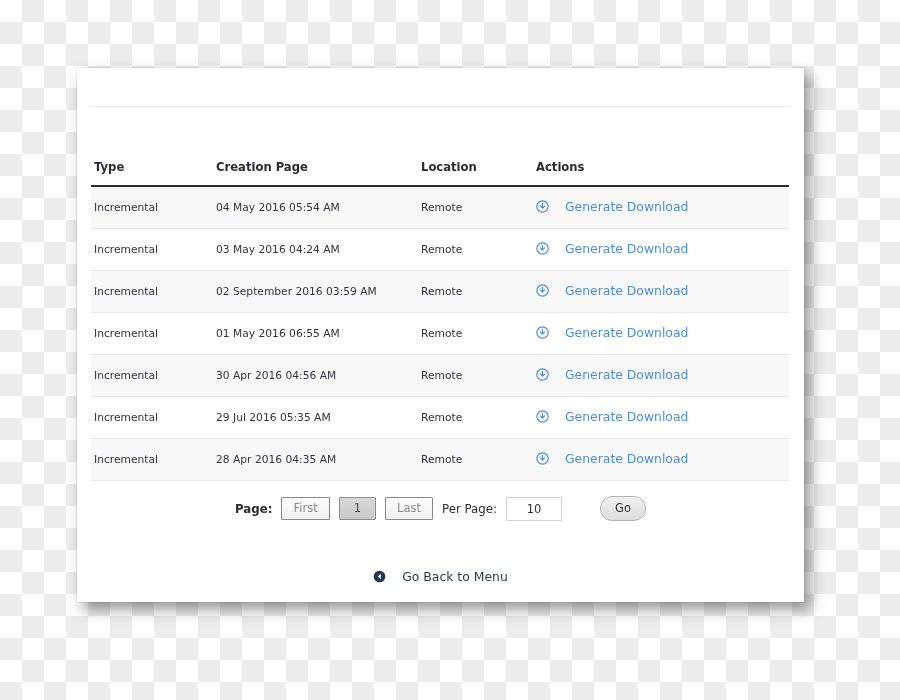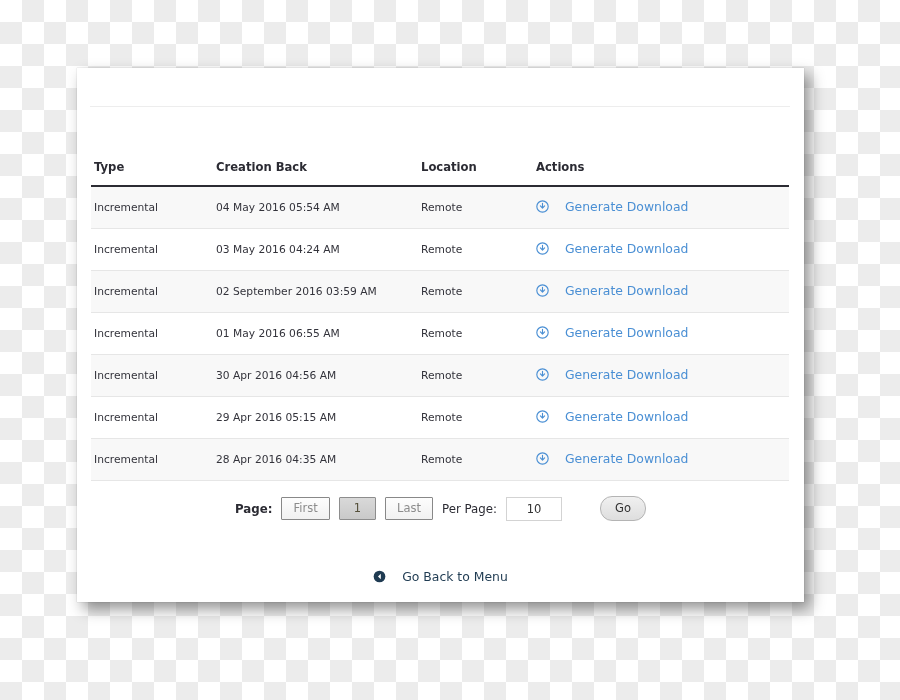--- a/index.html
+++ b/index.html
@@ -194,21 +194,21 @@
   <table id="backup-table">
     <colgroup>
       <col class="c-type">
         <col class="c-time">
         <col class="c-location">
         <col class="c-actions">
     </colgroup>
     <thead>
       <tr>
         <th class="cell-pad-l">Type</th>
-        <th>Creation Back</th>
+        <th>Creation Page</th>
         <th>Location</th>
         <th>Actions</th>
       </tr>
     </thead>
     <tbody>
 
       <tr>
         <td class="cell-pad-l">Incremental</td>
         <td>04 May 2016 05:54 AM</td>
         <td>Remote</td>
@@ -288,21 +288,21 @@
                   <path d="M8 4 L8 9.6 M5.4 7.3 L8 10 L10.6 7.3" fill="none" stroke="#4a8fd4" stroke-width="1.4" stroke-linecap="round" stroke-linejoin="round"></path>
                 </svg>
             </span>
             <span>Generate Download</span>
           </a>
         </td>
       </tr>
 
       <tr>
         <td class="cell-pad-l">Incremental</td>
-        <td>29 Apr 2016 05:15 AM</td>
+        <td>29 Jul 2016 05:35 AM</td>
         <td>Remote</td>
         <td>
           <a class="dl-link" href="#">
             <span class="dl-icon">
               <svg width="13" height="13" viewBox="0 0 16 16">
                   <circle cx="8" cy="8" r="7" fill="none" stroke="#4a8fd4" stroke-width="1.4"></circle>
                   <path d="M8 4 L8 9.6 M5.4 7.3 L8 10 L10.6 7.3" fill="none" stroke="#4a8fd4" stroke-width="1.4" stroke-linecap="round" stroke-linejoin="round"></path>
                 </svg>
             </span>
             <span>Generate Download</span>

